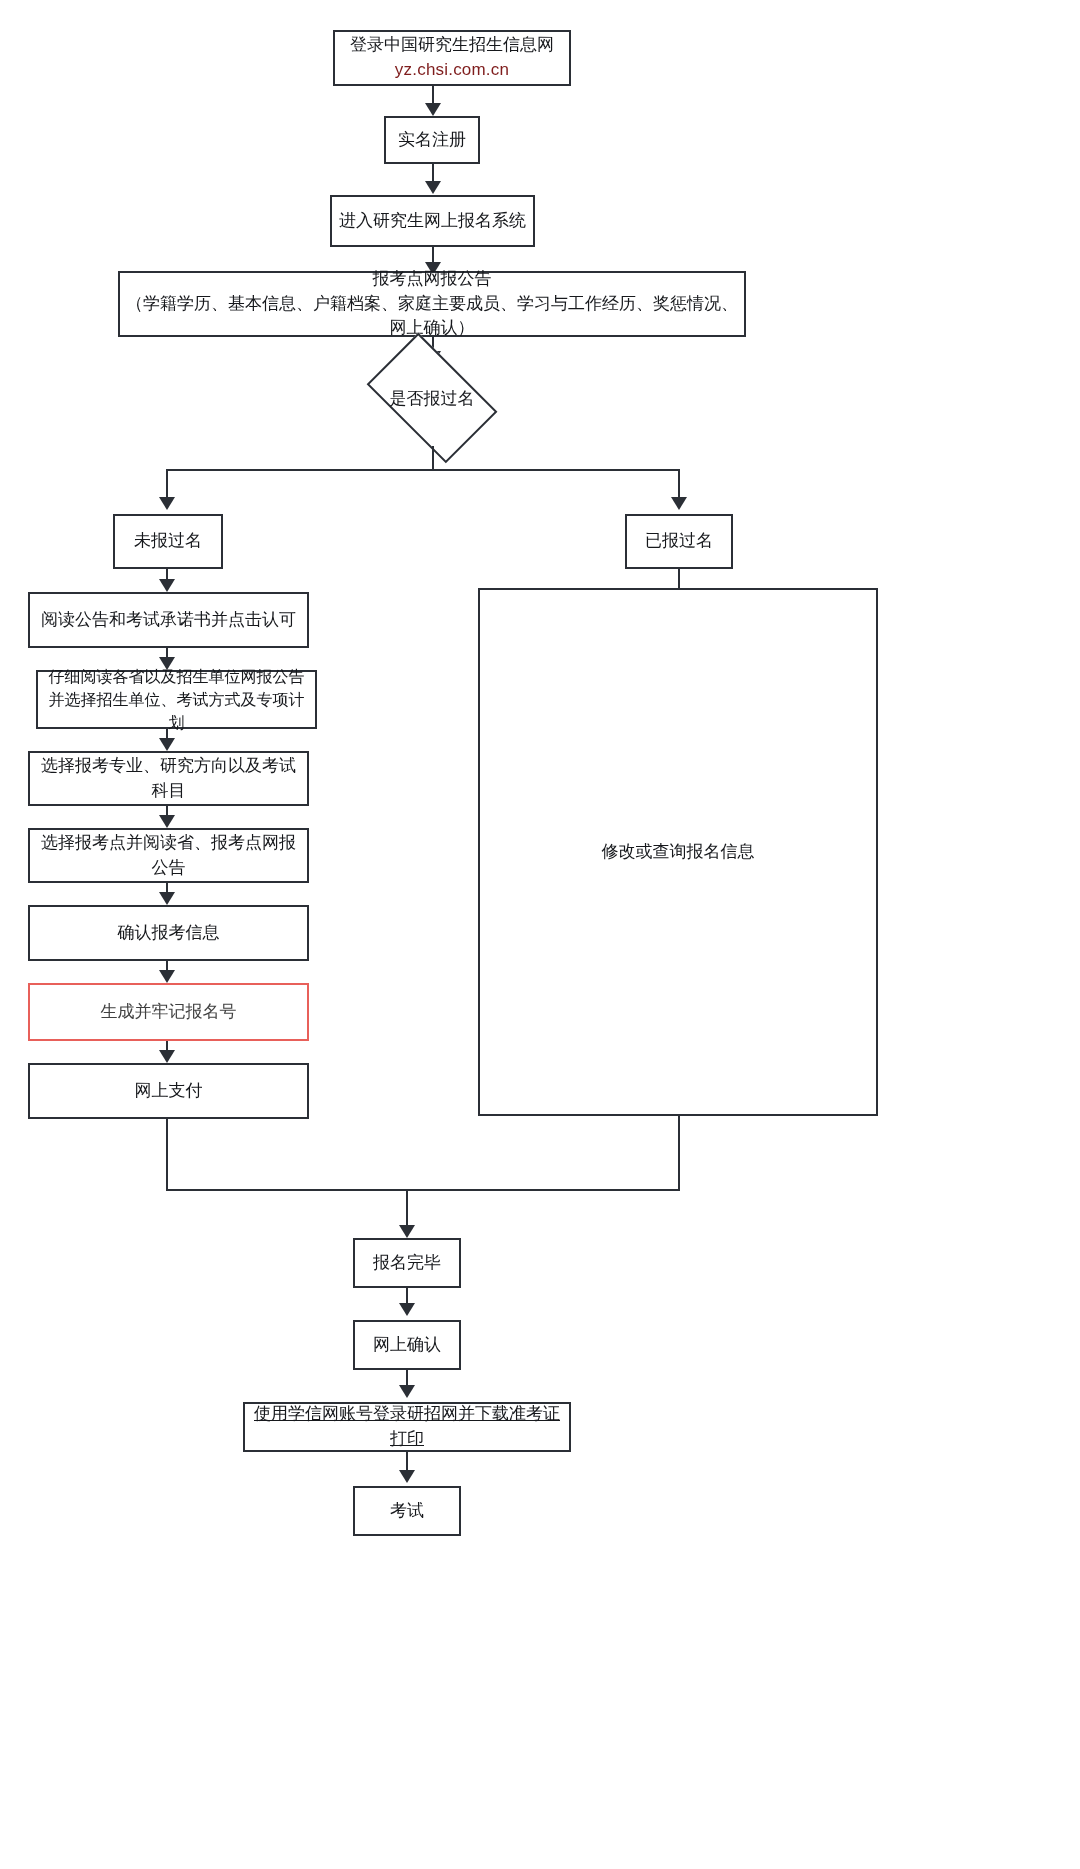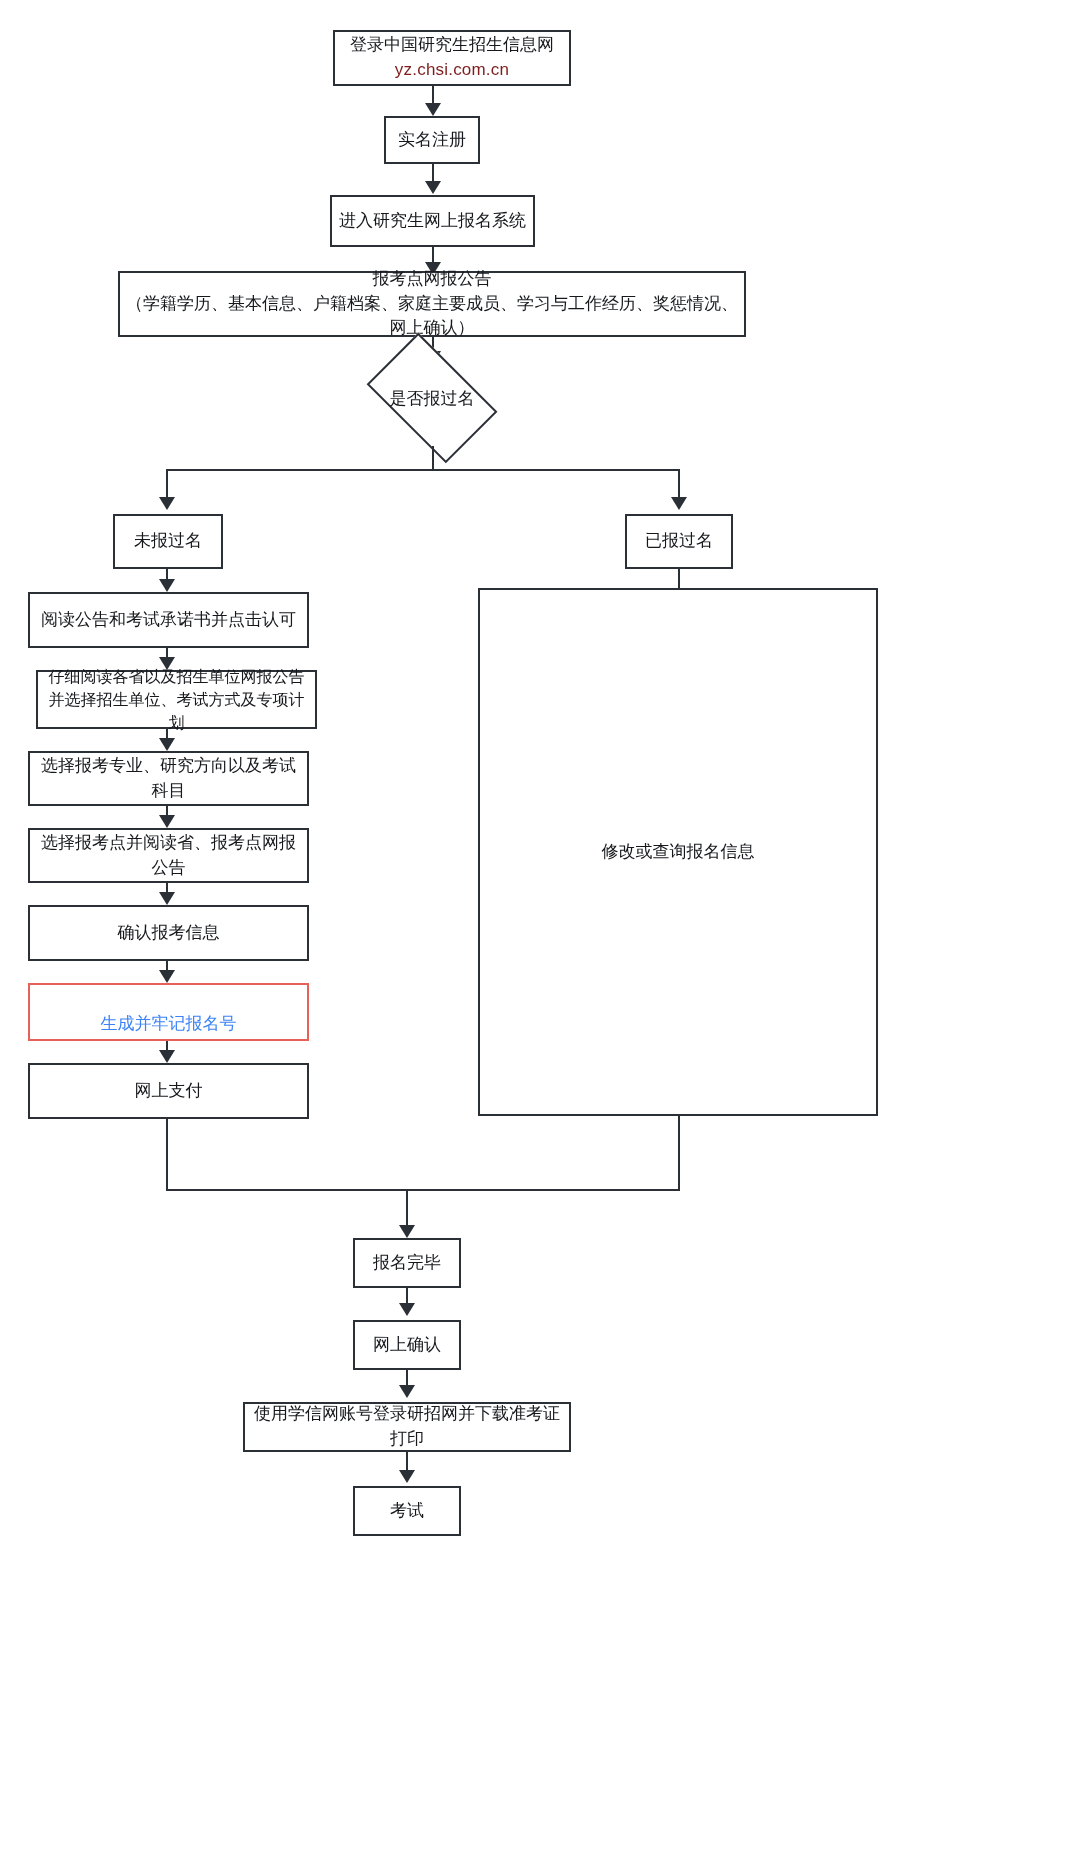--- a/index.html
+++ b/index.html
@@ -25,22 +25,21 @@
     align-items:center;
     justify-content:center;
     text-align:center;
     line-height:1.45;
     font-size:17px;
     color:#16181c;
     padding:2px 6px;
   }
   .node.red{
     border-color:#e8605a;
-    color:#3b82f6;
-    align-items:flex-end;
+    color:#404040;
   }
   .node .inner{width:100%;}
   .node .sub{
     display:block;
     color:#7f1d1d;
     font-size:17px;
     letter-spacing:.2px;
   }
   .node .l2{display:block;}
   
@@ -197,21 +196,21 @@
   </div>
   <div class="vline" style="left:406px;top:1288px;height:19px;"></div>
   <div class="arrow" style="left:399px;top:1303px;"></div>
 
   <div class="node" style="left:353px;top:1320px;width:108px;height:50px;">
     <span>网上确认</span>
   </div>
   <div class="vline" style="left:406px;top:1370px;height:19px;"></div>
   <div class="arrow" style="left:399px;top:1385px;"></div>
 
-  <div class="node" style="left:243px;top:1402px;width:328px;height:50px;">
+  <div class="node" style="left:243px;top:1402px;width:328px;height:50px;text-decoration:underline;">
     <span>使用学信网账号登录研招网并下载准考证打印</span>
   </div>
   <div class="vline" style="left:406px;top:1452px;height:22px;"></div>
   <div class="arrow" style="left:399px;top:1470px;"></div>
 
   <div class="node" style="left:353px;top:1486px;width:108px;height:50px;">
     <span>考试</span>
   </div>
 
 </div>

